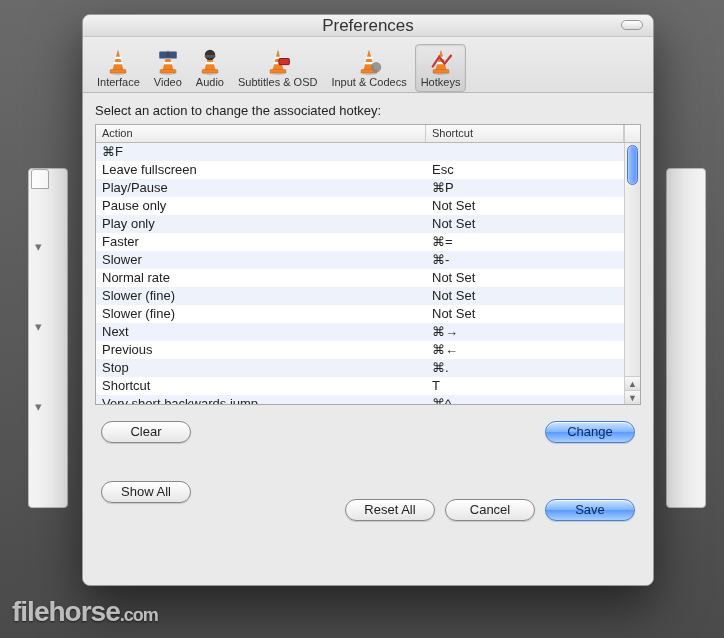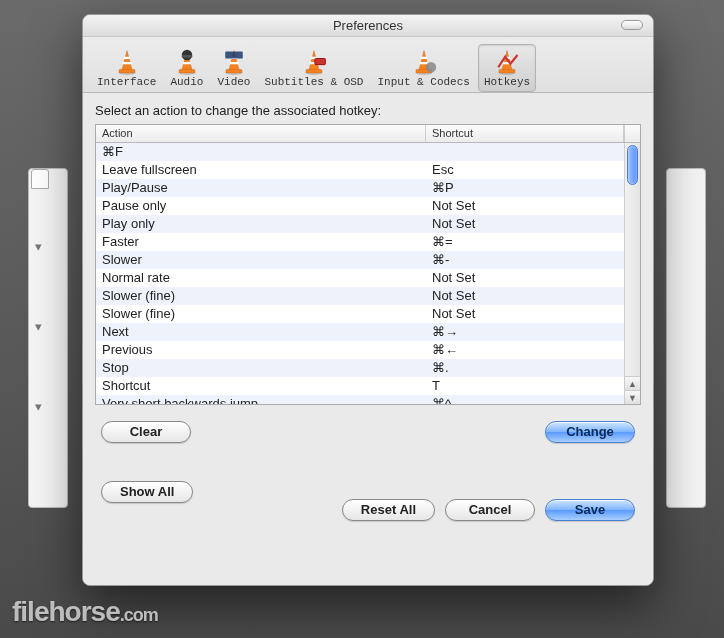--- a/index.html
+++ b/index.html
@@ -46,21 +46,21 @@
     border-radius: 8px;
     box-shadow: 0 20px 50px rgba(0,0,0,0.55);
     overflow: hidden;
     display: flex; flex-direction: column;
   }
   .titlebar {
     height: 22px;
     background: linear-gradient(#f3f3f3, #dcdcdc);
     border-bottom: 1px solid #c7c7c7;
     text-align: center;
-    font-size: 13px;
+    font-size: 17px;
     line-height: 22px;
     color: #333;
     position: relative;
   }
   .titlebar .pill {
     position:absolute; right:10px; top:5px;
     width:22px; height:10px;
     border:1px solid #999; border-radius:6px;
     background: linear-gradient(#fff,#ddd);
   }
@@ -74,21 +74,20 @@
     height: 56px;
   }
   .tbitem {
     display: flex; flex-direction: column; align-items: center;
     padding: 4px 6px 4px 6px;
     border-radius: 4px;
     font-size: 11px;
     color: #333;
     cursor: default;
     min-width: 40px;
-    font-family: Liberation Mono, monospace;
   }
   .tbitem.selected {
     background: linear-gradient(#e8e8e8,#cfcfcf);
     border: 1px solid #b3b3b3;
     box-shadow: inset 0 1px 2px rgba(0,0,0,0.1);
     padding: 3px 5px;
   }
   .cone {
     width: 28px; height: 28px; position: relative;
   }
@@ -149,21 +148,20 @@
     background: linear-gradient(#f8f8f8,#e0e0e0);
     border-top:1px solid #ccc;
     text-align:center; font-size:9px; color:#666; line-height:14px;
   }
   .vscroll .arrow.up { bottom:14px; }
   .vscroll .arrow.down { bottom:0; }
   .btnrow {
     display:flex; justify-content:space-between; align-items:center;
     margin-top: 16px;
     padding: 0 6px;
-    font-weight: bold;
   }
   .btnrow.second { margin-top: 20px; gap:12px; }
   .aquabtn {
     min-width: 90px; height:22px;
     padding: 0 18px;
     border-radius: 11px;
     border:1px solid #888;
     background: linear-gradient(#ffffff,#e6e6e6);
     font-size:13px; color:#222;
     box-shadow: 0 1px 0 rgba(255,255,255,0.8) inset, 0 1px 1px rgba(0,0,0,0.15);
@@ -211,38 +209,38 @@
                      <span>Interface</span>
         </div>
         <div class="tbitem">
           <span class="cone">
     <svg viewBox="0 0 32 32">
       <ellipse cx="16" cy="28" rx="10" ry="3" fill="rgba(0,0,0,0.15)"></ellipse>
       <polygon points="16,3 22,26 10,26" fill="#f58220" stroke="#c8601a" stroke-width="0.5"></polygon>
       <rect x="12.3" y="10" width="7.4" height="2.6" fill="#fff"></rect>
       <rect x="11" y="16" width="10" height="2.6" fill="#fff"></rect>
       <rect x="7" y="24.5" width="18" height="4" rx="1" fill="#f58220" stroke="#c8601a" stroke-width="0.5"></rect>
+      <rect x="6" y="4" width="20" height="8" rx="1" fill="#1a3a6a" opacity="0.85"></rect>
+    </svg>
+          </span>
+                     <span>Video</span>
+        </div>
+        <div class="tbitem">
+          <span class="cone">
+    <svg viewBox="0 0 32 32">
+      <ellipse cx="16" cy="28" rx="10" ry="3" fill="rgba(0,0,0,0.15)"></ellipse>
+      <polygon points="16,3 22,26 10,26" fill="#f58220" stroke="#c8601a" stroke-width="0.5"></polygon>
+      <rect x="12.3" y="10" width="7.4" height="2.6" fill="#fff"></rect>
+      <rect x="11" y="16" width="10" height="2.6" fill="#fff"></rect>
+      <rect x="7" y="24.5" width="18" height="4" rx="1" fill="#f58220" stroke="#c8601a" stroke-width="0.5"></rect>
       <circle cx="16" cy="8" r="6" fill="#333"></circle>
               <rect x="10" y="8" width="12" height="3" rx="1.5" fill="#555"></rect>
     </svg>
           </span>
                      <span>Audio</span>
-        </div>
-        <div class="tbitem">
-          <span class="cone">
-    <svg viewBox="0 0 32 32">
-      <ellipse cx="16" cy="28" rx="10" ry="3" fill="rgba(0,0,0,0.15)"></ellipse>
-      <polygon points="16,3 22,26 10,26" fill="#f58220" stroke="#c8601a" stroke-width="0.5"></polygon>
-      <rect x="12.3" y="10" width="7.4" height="2.6" fill="#fff"></rect>
-      <rect x="11" y="16" width="10" height="2.6" fill="#fff"></rect>
-      <rect x="7" y="24.5" width="18" height="4" rx="1" fill="#f58220" stroke="#c8601a" stroke-width="0.5"></rect>
-      <rect x="6" y="4" width="20" height="8" rx="1" fill="#1a3a6a" opacity="0.85"></rect>
-    </svg>
-          </span>
-                     <span>Video</span>
         </div>
         <div class="tbitem">
           <span class="cone">
     <svg viewBox="0 0 32 32">
       <ellipse cx="16" cy="28" rx="10" ry="3" fill="rgba(0,0,0,0.15)"></ellipse>
       <polygon points="16,3 22,26 10,26" fill="#f58220" stroke="#c8601a" stroke-width="0.5"></polygon>
       <rect x="12.3" y="10" width="7.4" height="2.6" fill="#fff"></rect>
       <rect x="11" y="16" width="10" height="2.6" fill="#fff"></rect>
       <rect x="7" y="24.5" width="18" height="4" rx="1" fill="#f58220" stroke="#c8601a" stroke-width="0.5"></rect>
       <rect x="17" y="12" width="12" height="7" rx="1" fill="#c33" stroke="#900"></rect>

